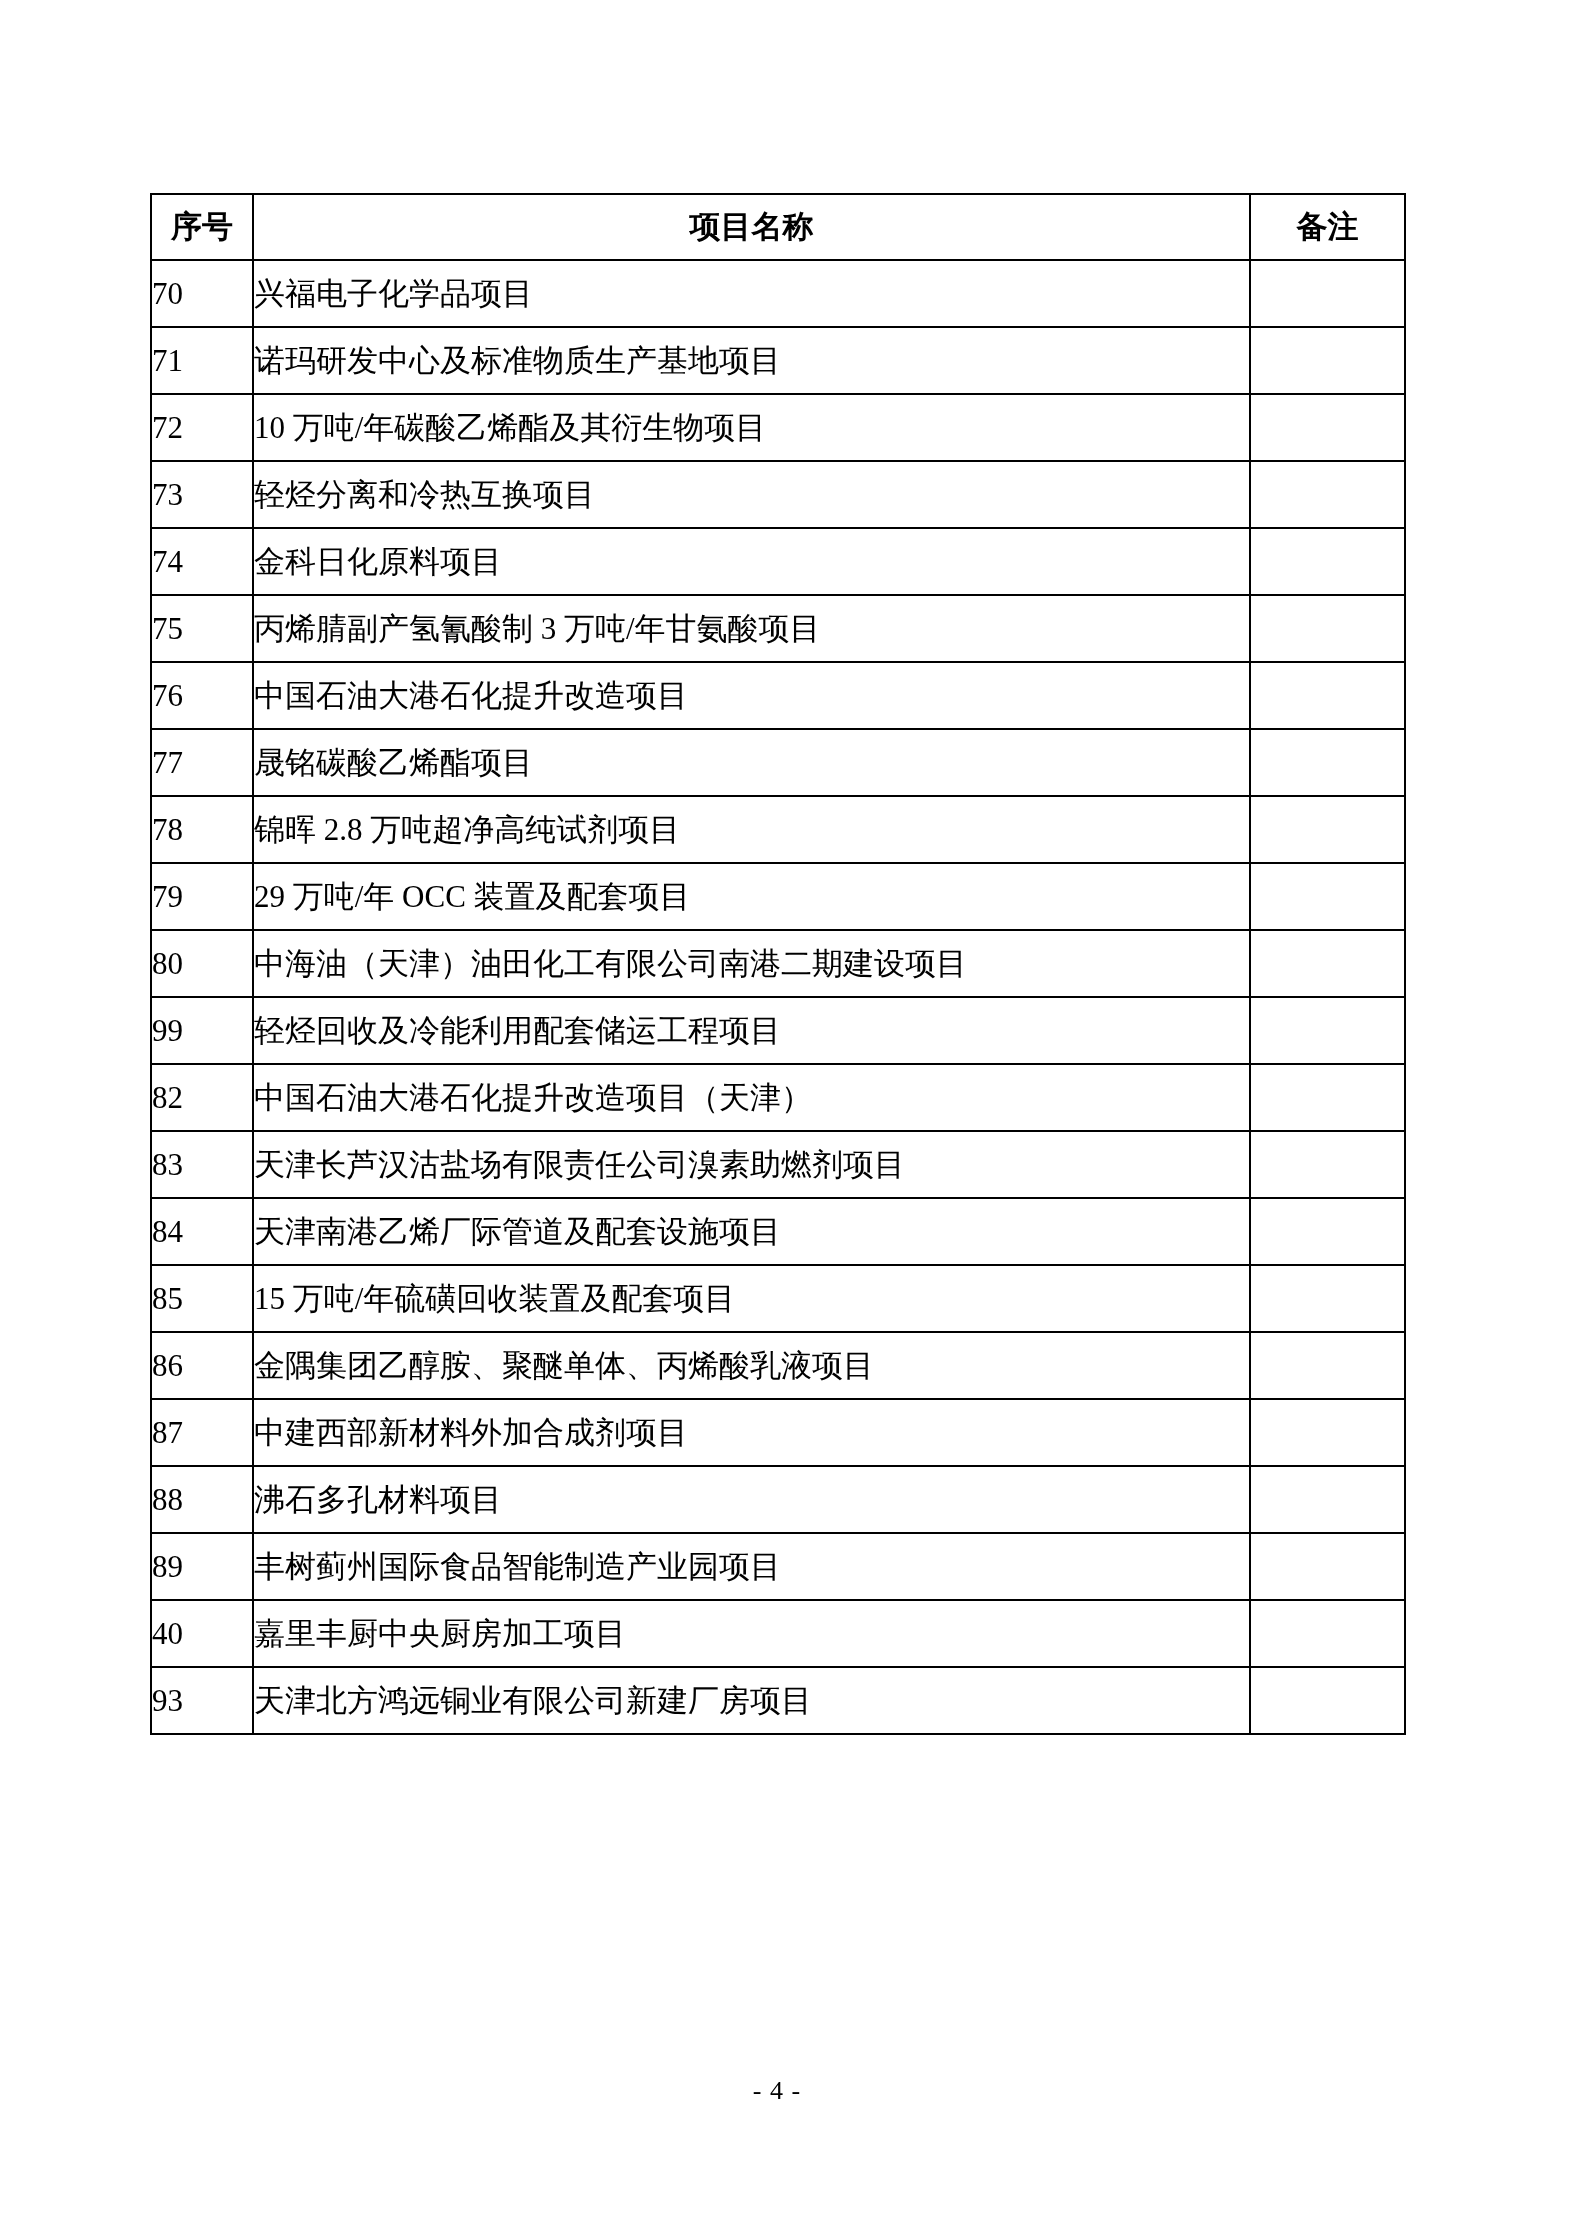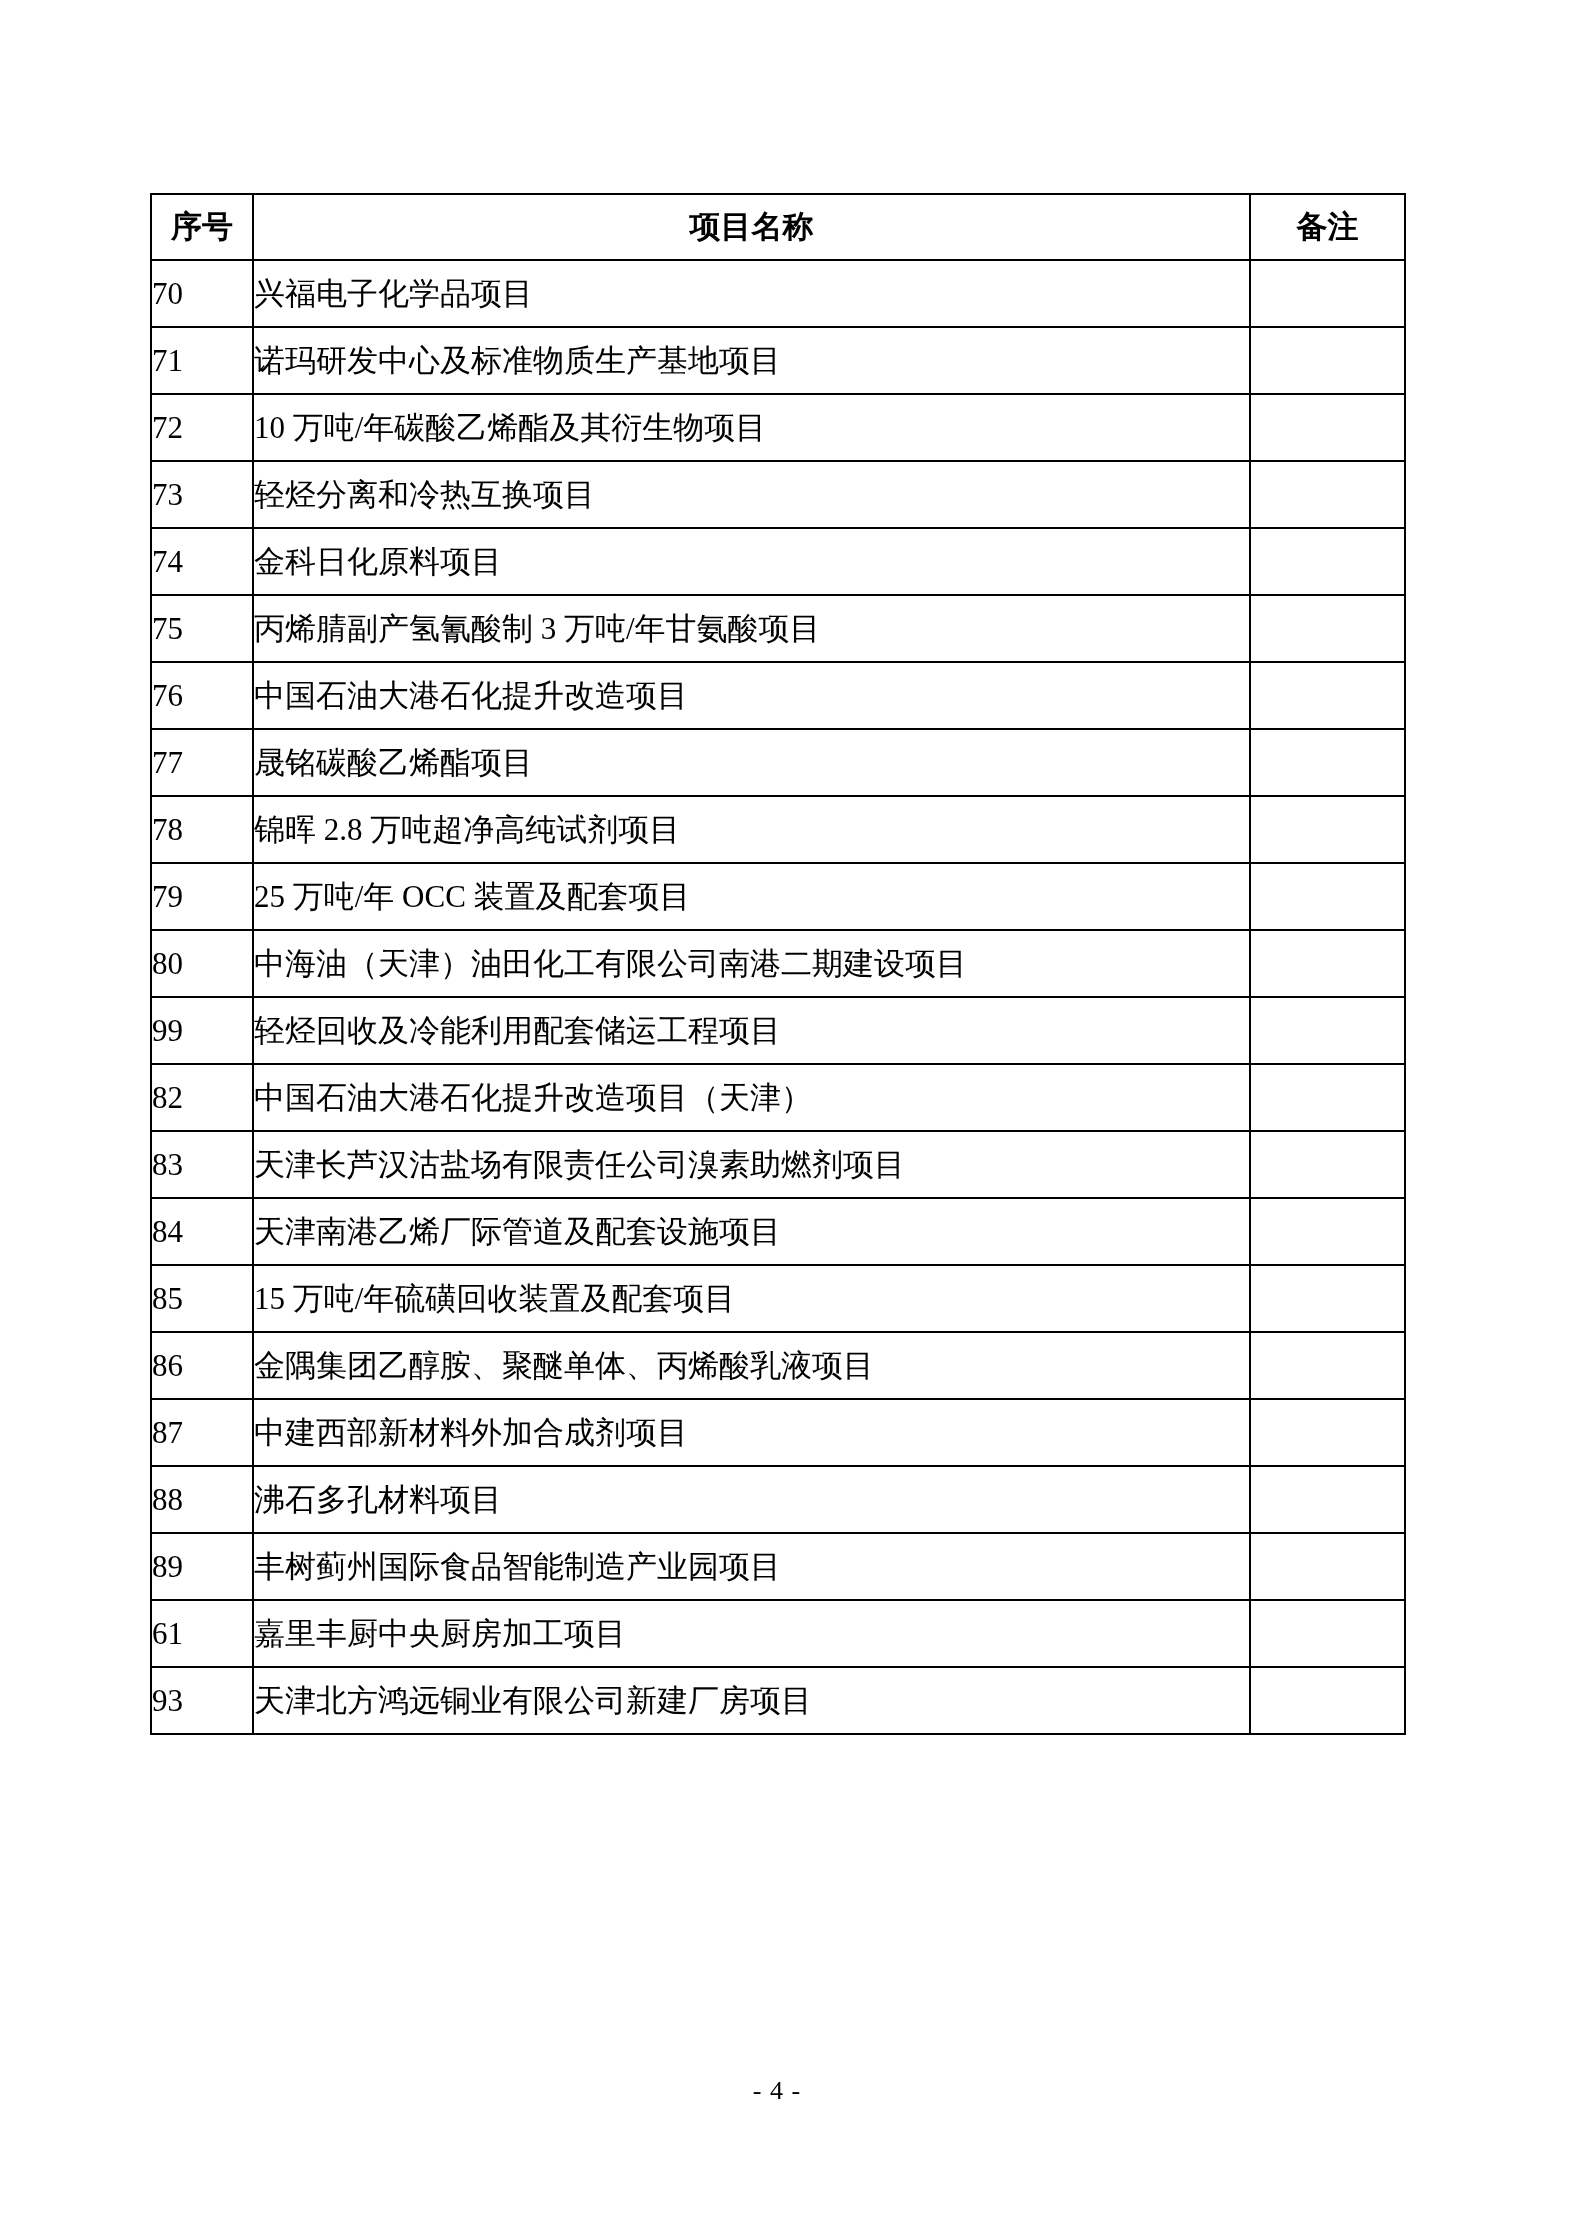--- a/index.html
+++ b/index.html
@@ -135,21 +135,21 @@
   </tr>
 
   <tr>
     <td class="col-index">78</td>
     <td class="col-name">锦晖 2.8 万吨超净高纯试剂项目</td>
     <td class="col-remark"></td>
   </tr>
 
   <tr>
     <td class="col-index">79</td>
-    <td class="col-name">25 万吨/年 OCC 装置及配套项目</td>
+    <td class="col-name">29 万吨/年 OCC 装置及配套项目</td>
     <td class="col-remark"></td>
   </tr>
 
   <tr>
     <td class="col-index">80</td>
     <td class="col-name">中海油（天津）油田化工有限公司南港二期建设项目</td>
     <td class="col-remark"></td>
   </tr>
 
   <tr>
@@ -201,21 +201,21 @@
   </tr>
 
   <tr>
     <td class="col-index">89</td>
     <td class="col-name">丰树蓟州国际食品智能制造产业园项目</td>
     <td class="col-remark"></td>
   </tr>
 
 
   <tr>
-    <td class="col-index">61</td>
+    <td class="col-index">40</td>
     <td class="col-name">嘉里丰厨中央厨房加工项目</td>
     <td class="col-remark"></td>
   </tr>
 
 
   <tr>
     <td class="col-index">93</td>
     <td class="col-name">天津北方鸿远铜业有限公司新建厂房项目</td>
     <td class="col-remark"></td>
   </tr>

